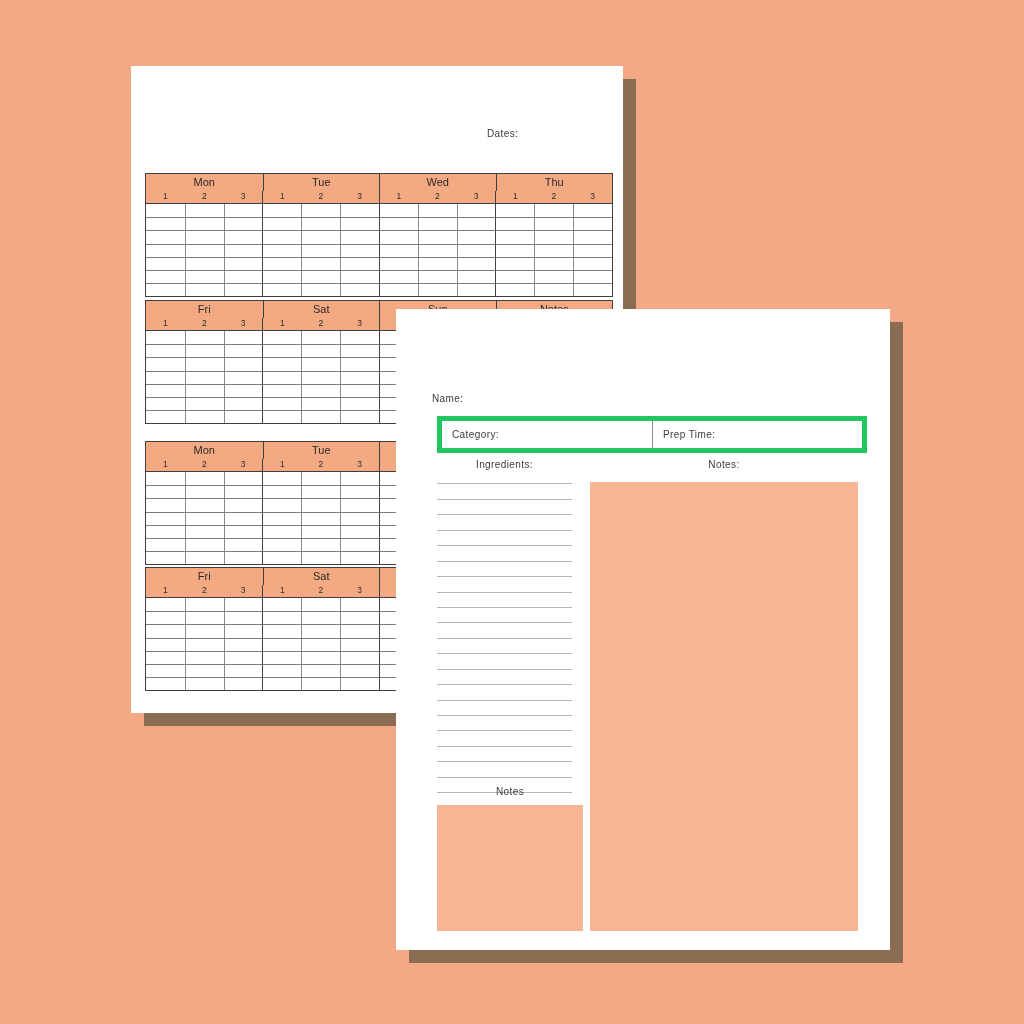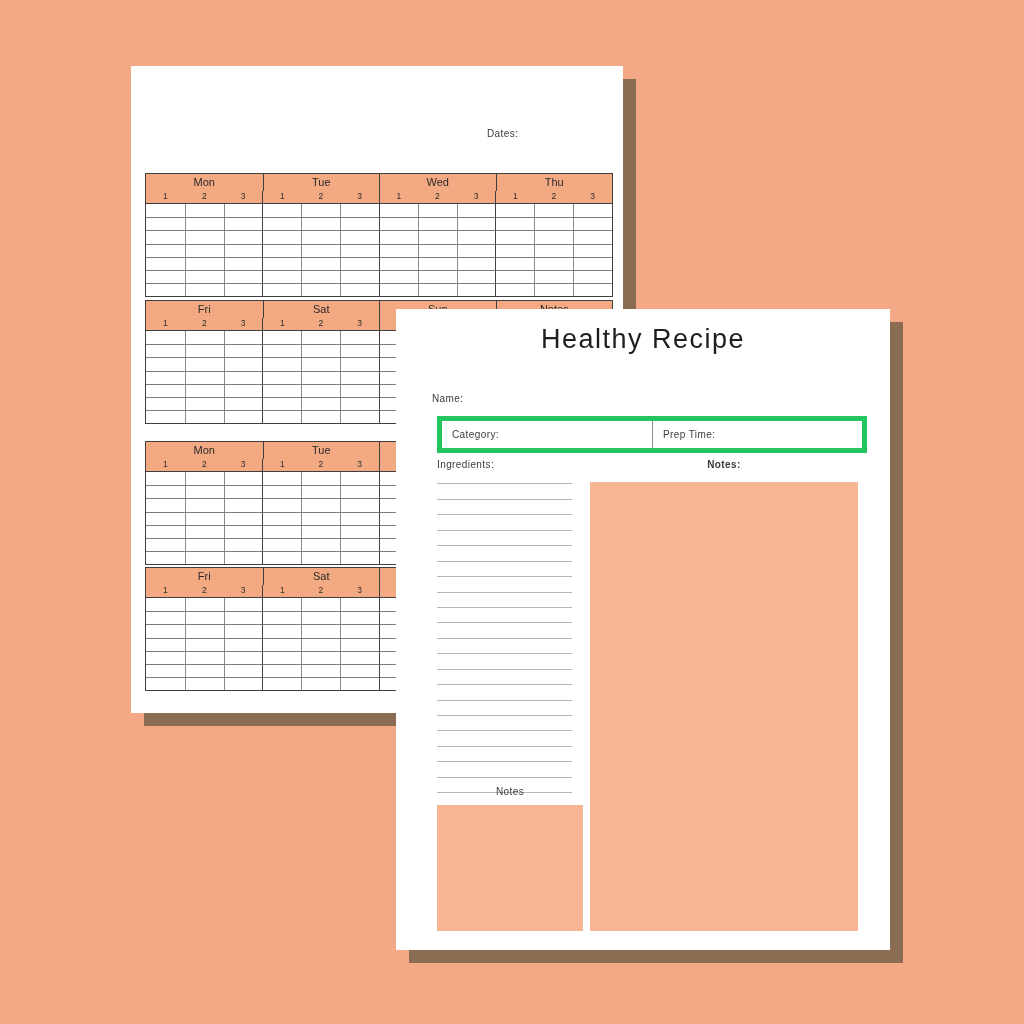--- a/index.html
+++ b/index.html
@@ -38,22 +38,22 @@
   .tt-cell.r0 { border-top:none; }
 
   
   #name-label { position:absolute; left:36px; top:84px; }
   #category-box {
     position:absolute; left:41px; top:107px; width:420px; height:27px;
     border:5px solid #22c55e; display:flex; box-sizing:content-box;
   }
   #category-cell { width:211px; border-right:1px solid #8f8f8f; display:flex; align-items:center; padding-left:10px; box-sizing:border-box; }
   #preptime-cell { flex:1; display:flex; align-items:center; padding-left:10px; }
-  #ingredients-label { position:absolute; left:41px;  top:150px; width:135px; }
-  #notes-label       { position:absolute; left:194px; top:150px; width:268px; text-align:center;font-weight:bold; }
+  #ingredients-label { position:absolute; left:41px;  top:150px; width:135px; text-align:center; }
+  #notes-label       { position:absolute; left:194px; top:150px; width:268px; text-align:center; }
   #ingredient-lines  { position:absolute; left:41px;  top:160px; width:135px; }
   .ing-line { height:14.45px; border-bottom:1px solid #b6b6b6; }
   #big-notes-panel   { position:absolute; left:194px; top:173px; width:268px; height:449px; background:var(--panel-fill,#F7B593); }
   #bottom-notes-label{ position:absolute; left:41px;  top:477px; width:146px; text-align:center; }
   #small-notes-panel { position:absolute; left:41px;  top:496px; width:146px; height:126px; background:var(--panel-fill,#F7B593); }
 </style>
 </head>
 <body>
 
 <div id="canvas">
@@ -491,21 +491,20 @@
             <div class="tt-cell"></div>
             <div class="tt-cell group"></div>
             <div class="tt-cell"></div>
             <div class="tt-cell"></div>
           </div>
         </div>
       </div>
   </div>
 
   <div class="page" id="recipe-page">
-    <div class="page-title" id="recipe-title">Healthy Recipe</div>
 
     <div class="small-label" id="name-label">Name:</div>
 
     <div id="category-box">
       <div id="category-cell" class="small-label">Category:</div>
       <div id="preptime-cell" class="small-label">Prep Time:</div>
     </div>
 
     <div class="small-label" id="ingredients-label">Ingredients:</div>
     <div class="small-label" id="notes-label">Notes:</div>

